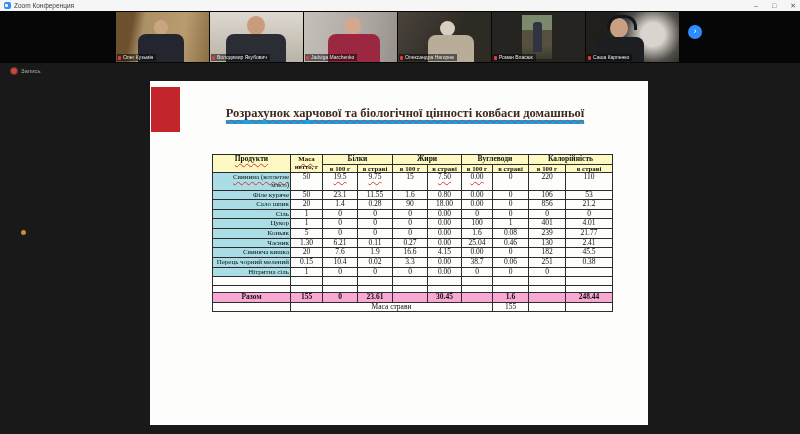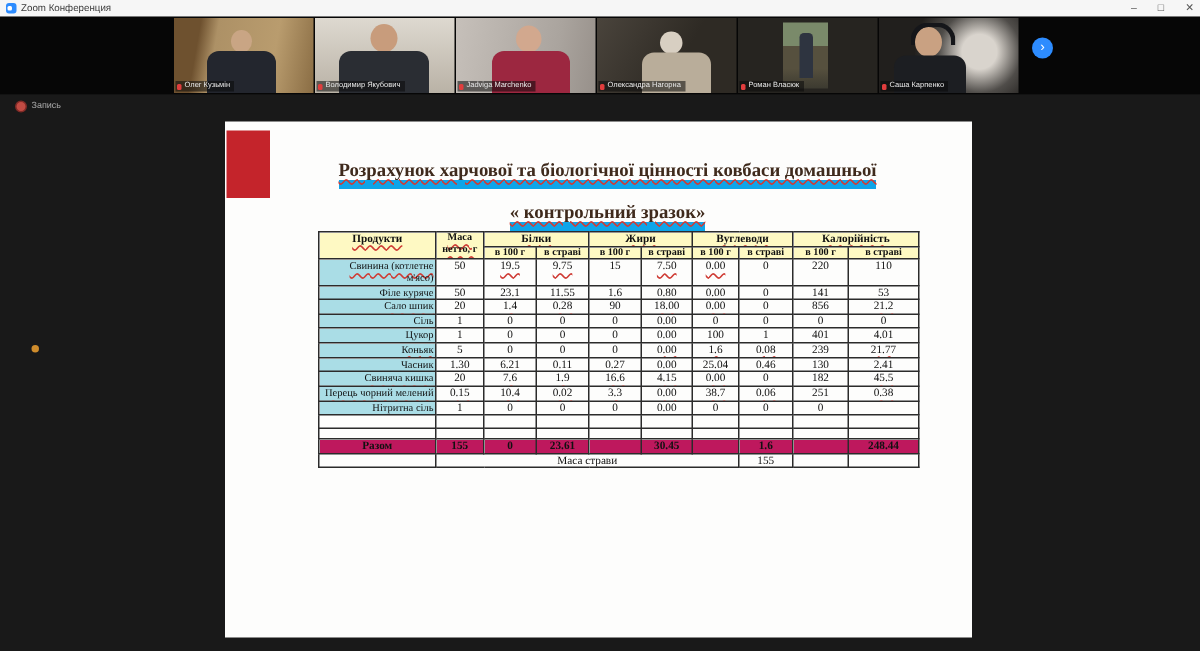--- a/index.html
+++ b/index.html
@@ -50,33 +50,33 @@
   .rec-badge{position:absolute;left:10px;top:4px;display:flex;align-items:center;gap:3px;}
   .rec-dot{width:6px;height:6px;border-radius:50%;background:#c24b43;border:1px solid #7e2a26;}
   .rec-text{font-size:6px;color:#a9a9a9;}
   .pointer-dot{position:absolute;left:21px;top:167px;width:5px;height:5px;border-radius:50%;background:#cf8c2c;}
   .slide{position:absolute;left:150px;top:18px;width:498px;height:344px;background:#fdfdfc;
          font-family:"Liberation Serif",serif;color:#1a1a1a;}
   .red-block{position:absolute;left:1px;top:6px;width:29px;height:45px;background:#c4242b;}
   .slide-title{position:absolute;left:40px;width:430px;text-align:center;font-weight:bold;
                font-size:12.5px;color:#3f2a1c;}
   .t1{top:25px;} .t2{top:53px;}
-  .u{border-bottom:6px solid #0ea5e9;}
+  .u{border-bottom:4px solid #0ea5e9;}
   .sq{text-decoration:underline wavy #cf3b34;text-decoration-thickness:1px;text-underline-offset:2px;}
   
   .tbl-wrap{position:absolute;left:62px;top:73px;width:402px;}
   table{border-collapse:collapse;table-layout:fixed;width:400px;font-family:"Liberation Serif",serif;}
   th,td{border:1px solid #2b2b2b;overflow:hidden;padding:0 1px;text-align:center;vertical-align:top;
         font-size:7.5px;line-height:1.15;color:#111;}
   thead th{background:#fef9c3;font-weight:bold;}
   th.grp{font-size:7.5px;}
   th.sub{font-size:6.8px;font-weight:bold;}
   td.product{background:#aadde6;text-align:right;font-size:7px;}
   tr.empty-a td{height:8px;} tr.empty-b td{height:6px;}
-  tr.total td{background:#be185d;font-weight:bold;}
+  tr.total td{background:#f9a8d4;font-weight:bold;}
   tr.massrow td{font-size:7.5px;margin-top:23px;}
 </style>
 </head>
 <body>
 
 <div class="screen">
 
   <div class="titlebar">
     <span class="app-icon"></span>
     <span class="titlebar-text">Zoom Конференция</span>
@@ -144,23 +144,20 @@
     <div class="rec-badge">
       <span class="rec-dot"></span>
       <span class="rec-text">Запись</span>
     </div>
     <div class="pointer-dot"></div>
 
     <div class="slide">
       <div class="red-block"></div>
       <div class="slide-title t1">
         <span class="u sq">Розрахунок харчової та біологічної цінності ковбаси домашньої</span>
-      </div>
-      <div class="slide-title t2">
-        <span class="u sq">« контрольний зразок»</span>
       </div>
       <div class="tbl-wrap">
         <table id="ntable">
             <colgroup>
               <col style="width:78px">
               <col style="width:32px">
               <col style="width:35px">
               <col style="width:35px">
               <col style="width:35px">
               <col style="width:34px">
@@ -204,21 +201,21 @@
               </tr>
               <tr>
                 <td class="product sq">Філе куряче</td>
                 <td class="num">50</td>
                 <td class="num sq">23.1</td>
                 <td class="num sq">11.55</td>
                 <td class="num sq">1.6</td>
                 <td class="num sq">0.80</td>
                 <td class="num sq">0.00</td>
                 <td class="num">0</td>
-                <td class="num">141</td>
+                <td class="num">106</td>
                 <td class="num">53</td>
               </tr>
               <tr>
                 <td class="product sq">Сало шпик</td>
                 <td class="num">20</td>
                 <td class="num sq">1.4</td>
                 <td class="num sq">0.28</td>
                 <td class="num">90</td>
                 <td class="num sq">18.00</td>
                 <td class="num sq">0.00</td>

